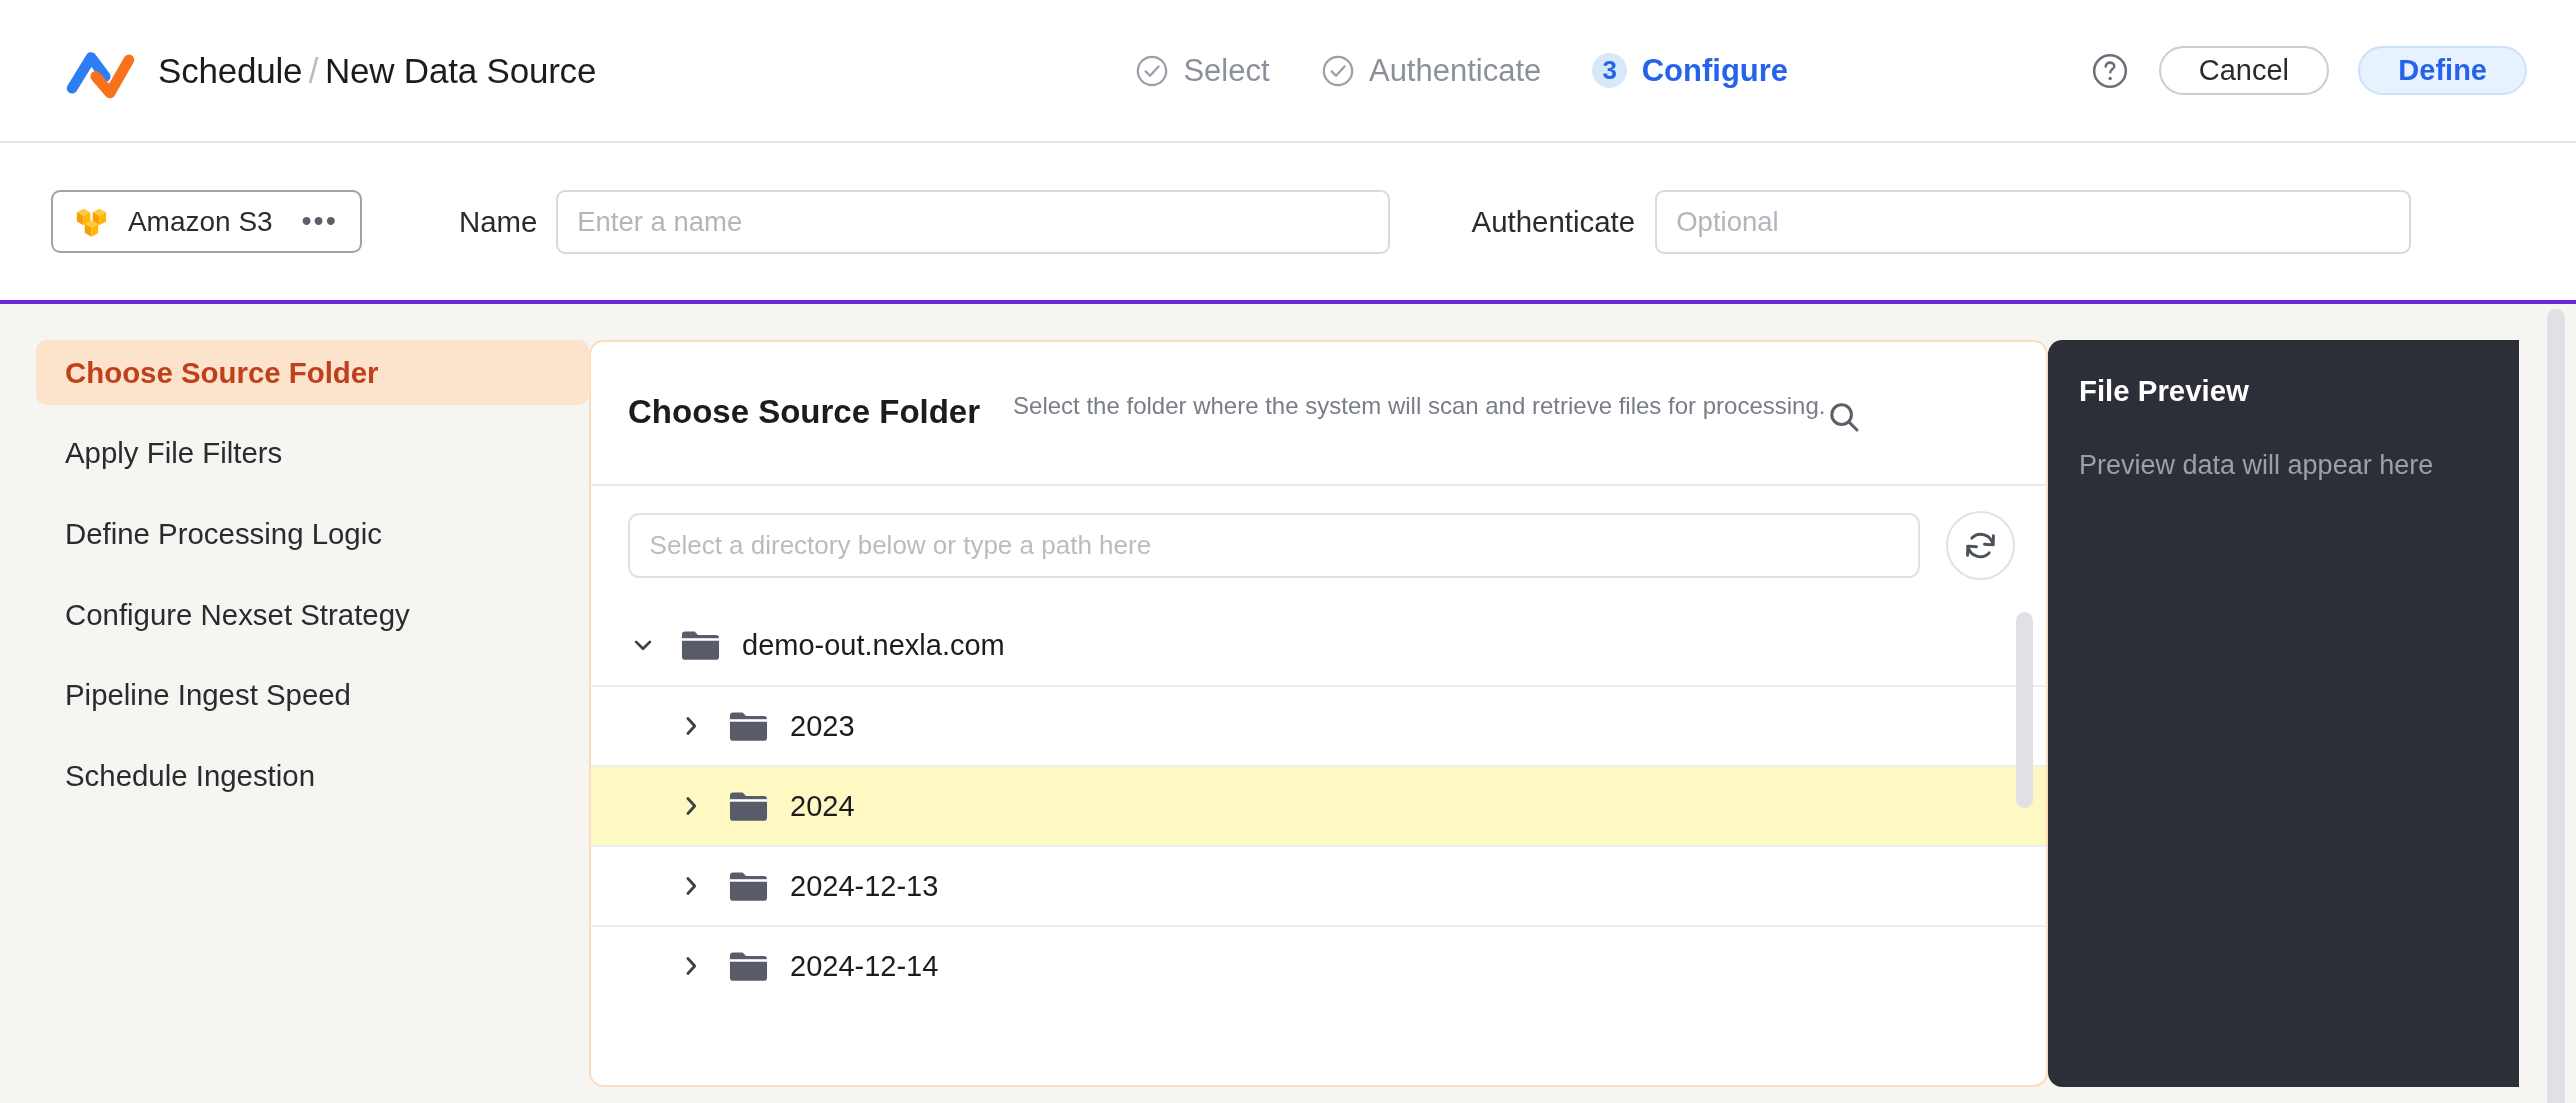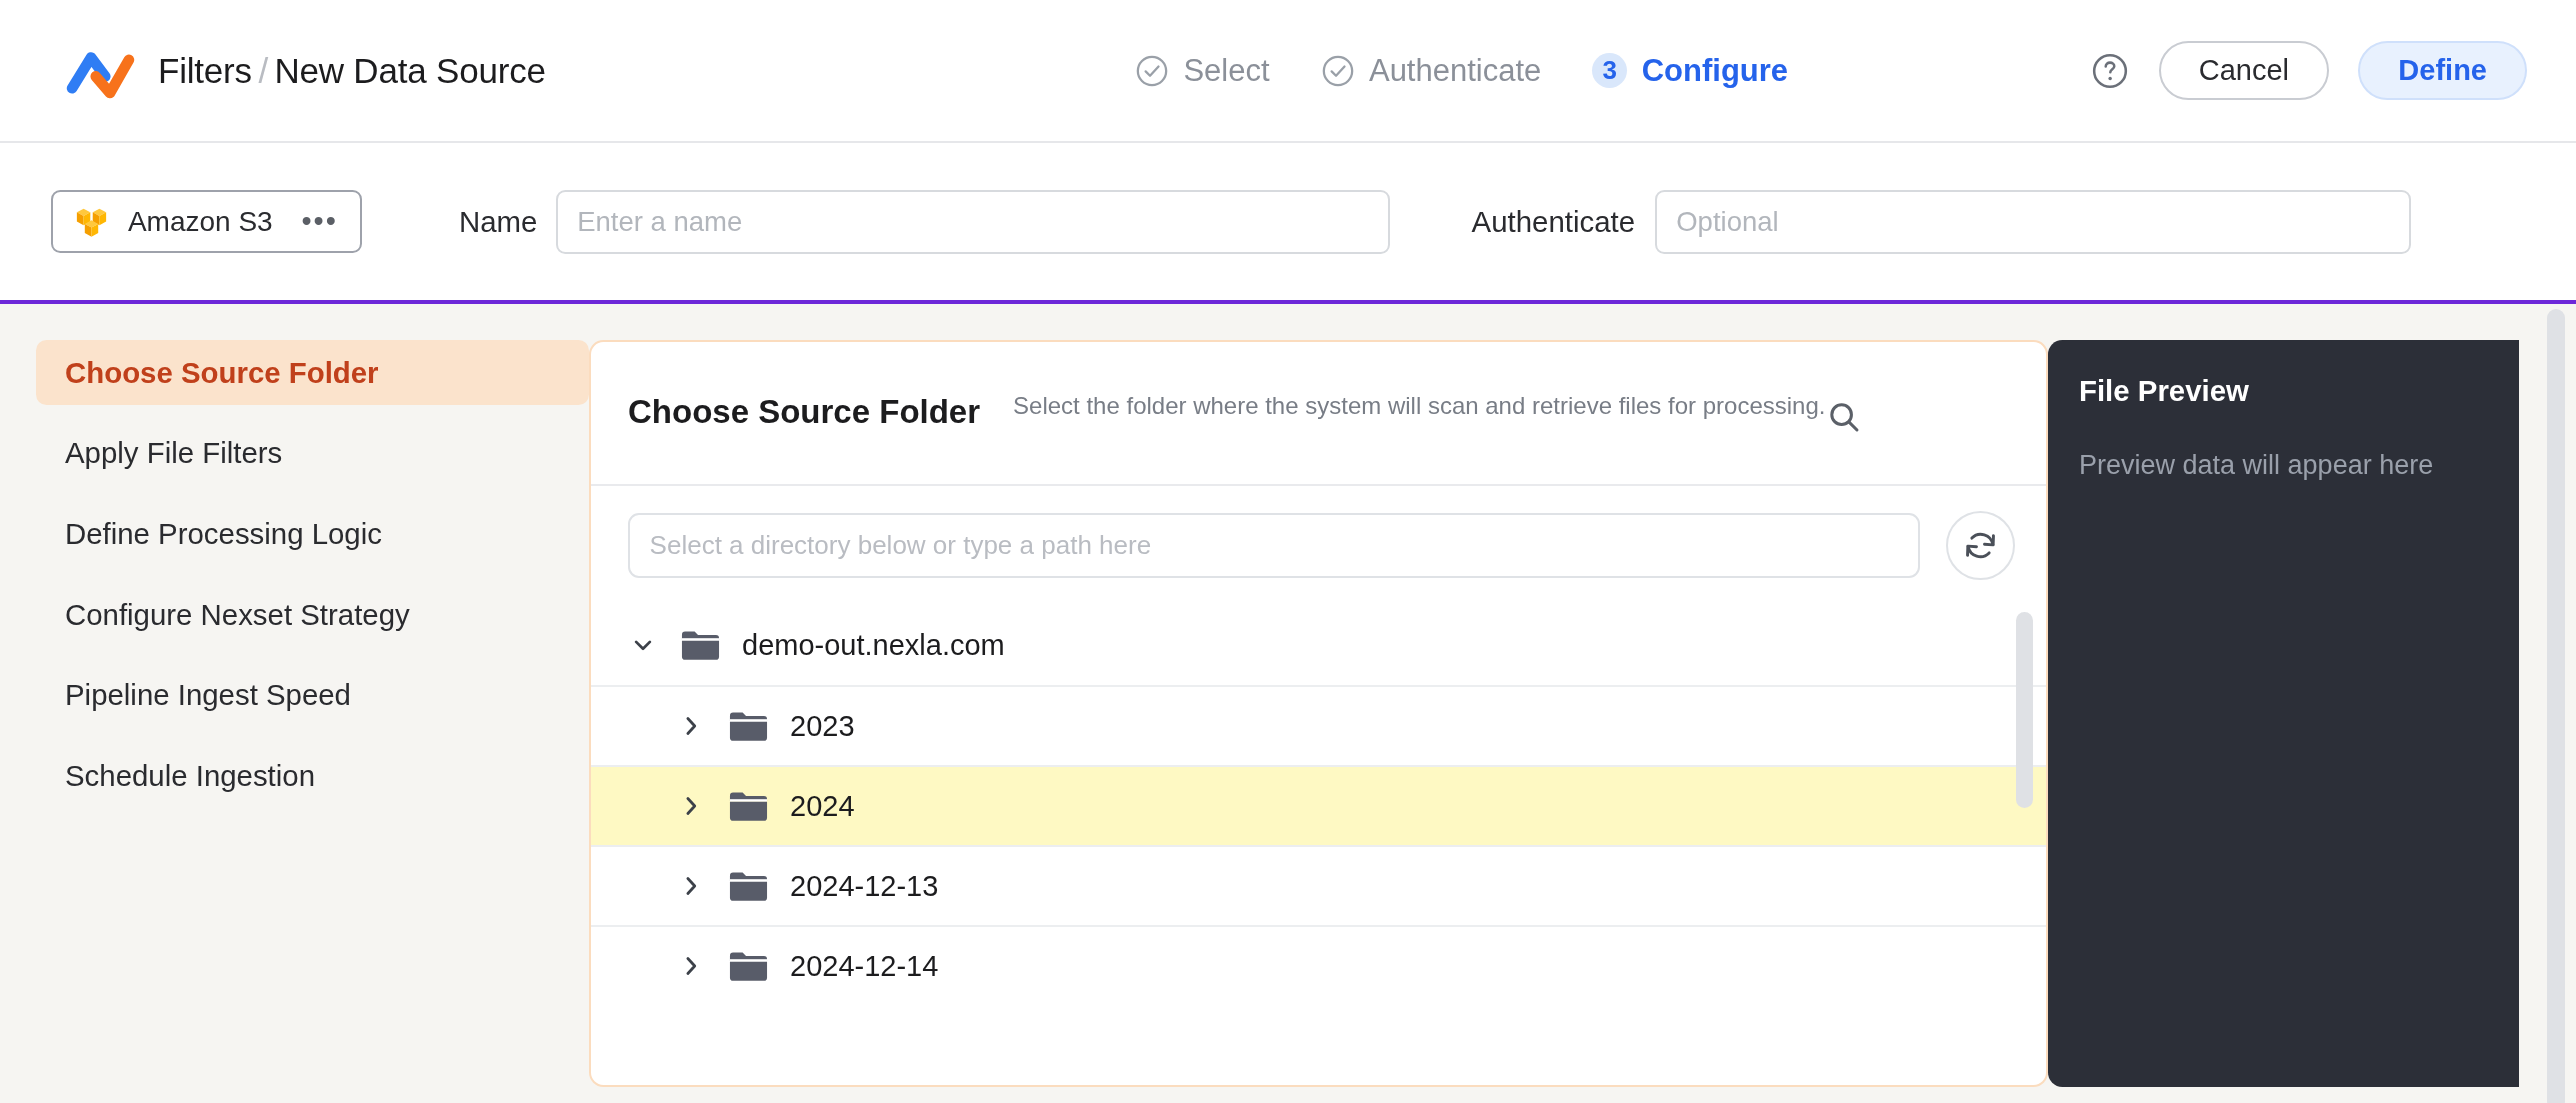--- a/index.html
+++ b/index.html
@@ -47,21 +47,21 @@
     display: flex; align-items: center; justify-content: center;
   }
 
   
   .actions {
     margin-left: auto;
     display: flex; align-items: center; gap: 29.4px;
   }
   .help-icon { width: 38px; height: 38px; display:block; }
   .btn {
-    height: 59px; border-radius: 29.4px;
+    height: 49px; border-radius: 29.4px;
     font-size: 29px; padding: 0 38px;
     display: flex; align-items: center; justify-content: center;
     white-space: nowrap; cursor: pointer; background: #fff;
   }
   .btn-cancel { border: 2px solid #c9ccd2; color: #2a2b2f; }
   .btn-create { border: 2px solid #cfe0fb; background: #e8f1fe; color: #2563eb; font-weight: 700; }
 
   
   .toolbar {
     height: 161px;
@@ -213,21 +213,21 @@
 <div class="topbar">
 
   <div class="brand">
     <span>
       <svg class="logo-mark" viewBox="0 0 60 50" fill="none">
         <path d="M6 40 L22 14 L34 30" stroke="#2f7df4" stroke-width="9" stroke-linecap="round" stroke-linejoin="round"></path>
         <path d="M26 30 L38 44 L54 16" stroke="#f7721b" stroke-width="9" stroke-linecap="round" stroke-linejoin="round"></path>
       </svg>
     </span>
     <div class="brand-text">
-      <span class="crumb-app">Filters</span><span class="sep">/</span><span class="crumb-page">New Data Source</span>
+      <span class="crumb-app">Schedule</span><span class="sep">/</span><span class="crumb-page">New Data Source</span>
     </div>
   </div>
 
   <div class="stepper">
 
     <div class="step done">
       <span>
         <svg class="check-circle" viewBox="0 0 24 24" fill="none">
           <circle cx="12" cy="12" r="10" stroke="#9aa0a8" stroke-width="1.6"></circle>
           <path d="M7.5 12.3 L10.6 15.4 L16.6 8.8" stroke="#9aa0a8" stroke-width="1.6" stroke-linecap="round" stroke-linejoin="round"></path>

